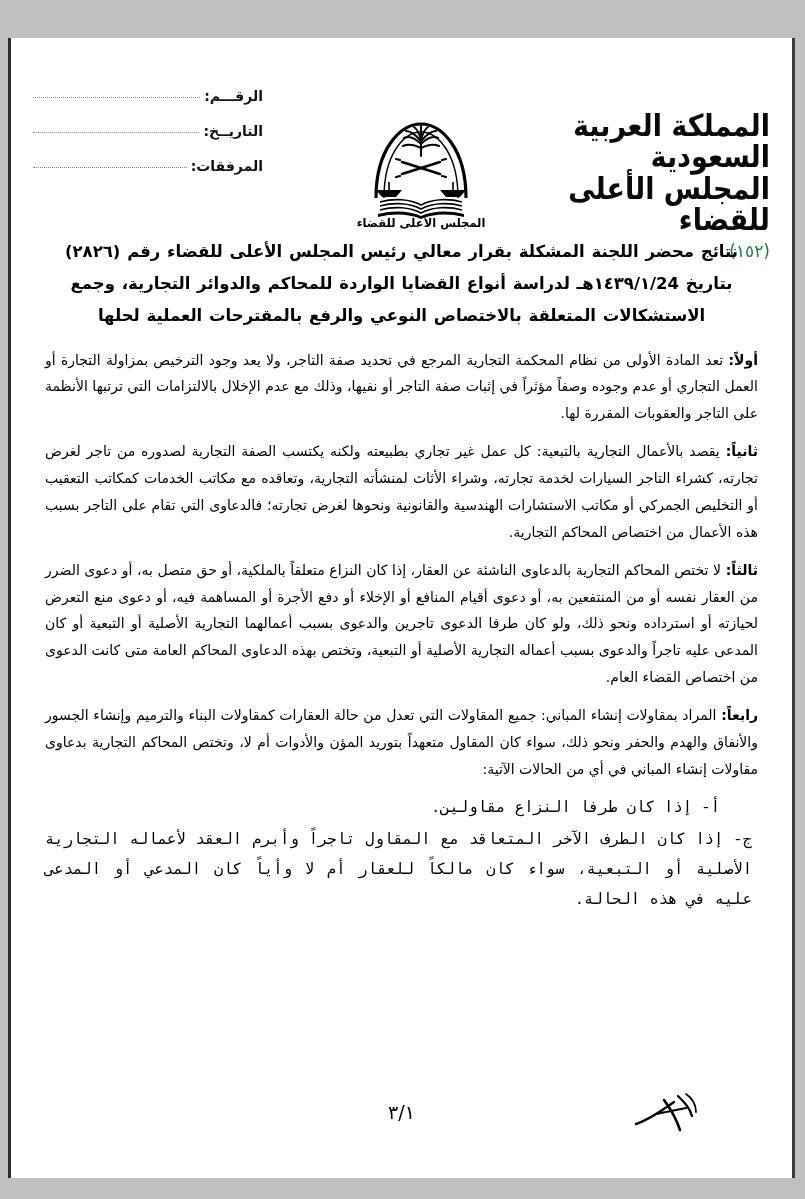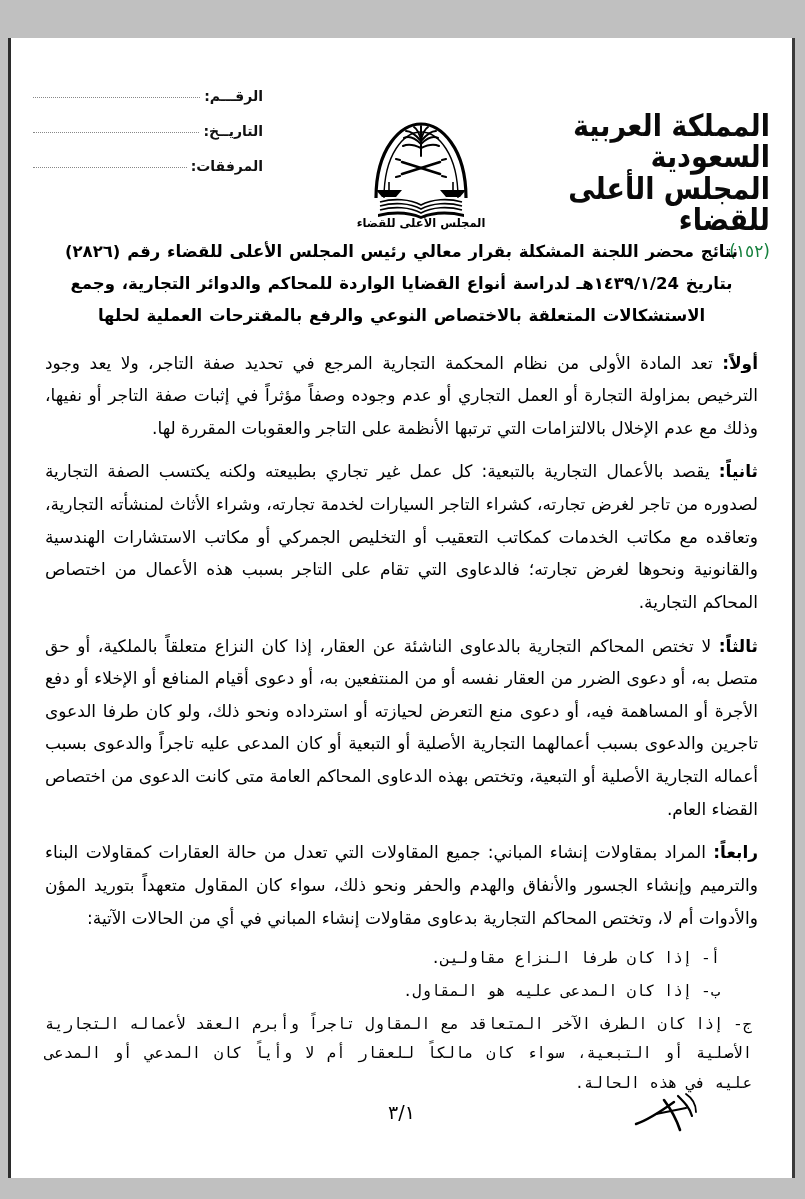--- a/index.html
+++ b/index.html
@@ -126,21 +126,21 @@
     font-size: 16.5px;
     font-weight: 700;
     line-height: 1.95;
     color: #000;
     padding: 0 6px;
     margin-bottom: 14px;
     word-spacing: 1px;
   }
 
   .para {
-    font-size: 17px;
+    font-size: 14px;
     line-height: 1.92;
     color: #000;
     text-align: justify;
     text-justify: inter-word;
     margin: 0 0 11px 0;
     padding: 0 2px;
   }
   .para .ordinal {
     font-weight: 700;
   }
@@ -268,23 +268,20 @@
     </p>
 
     <p class="para">
       <span class="ordinal">رابعاً:</span><span> المراد بمقاولات إنشاء المباني: جميع المقاولات التي تعدل من حالة العقارات كمقاولات البناء والترميم وإنشاء الجسور والأنفاق والهدم والحفر ونحو ذلك، سواء كان المقاول متعهداً بتوريد المؤن والأدوات أم لا، وتختص المحاكم التجارية بدعاوى مقاولات إنشاء المباني في أي من الحالات الآتية:</span>
     </p>
 
     <p class="sub-item indent-a">
       <span>أ-</span><span> إذا كان طرفا النزاع مقاولين.</span>
     </p>
 
-    <p class="sub-item indent-b">
-      <span>ب-</span><span> إذا كان المدعى عليه هو المقاول.</span>
-    </p>
 
     <p class="sub-item indent-c">
       <span>ج-</span><span> إذا كان الطرف الآخر المتعاقد مع المقاول تاجراً وأبرم العقد لأعماله التجارية الأصلية أو التبعية، سواء كان مالكاً للعقار أم لا وأياً كان المدعي أو المدعى عليه في هذه الحالة.</span>
     </p>
 
   </div>
 
   <div id="signature-mark">
     <svg viewBox="0 0 70 48" width="70" height="48" aria-hidden="true">
       <path d="M2 34 C14 30, 26 22, 40 12" stroke="#000" stroke-width="2.4" fill="none" stroke-linecap="round"></path>

